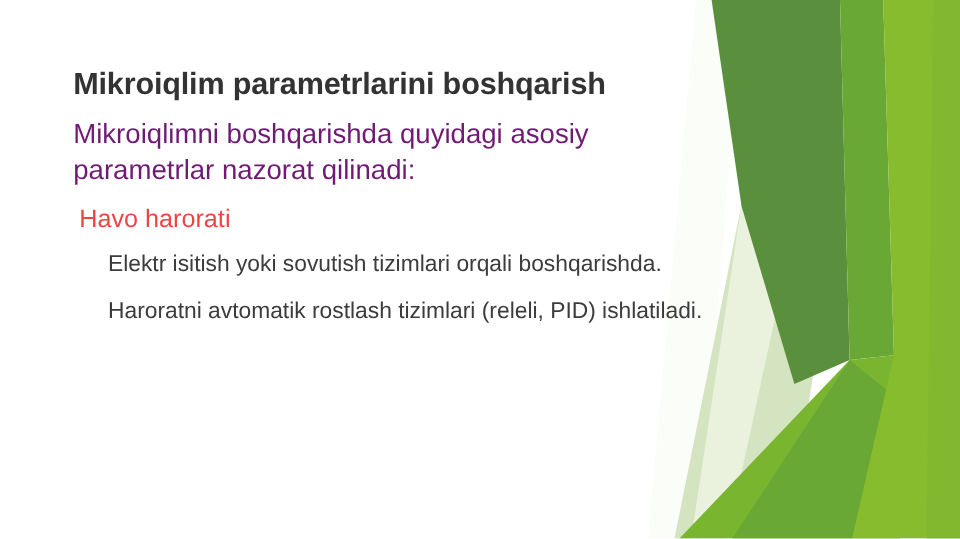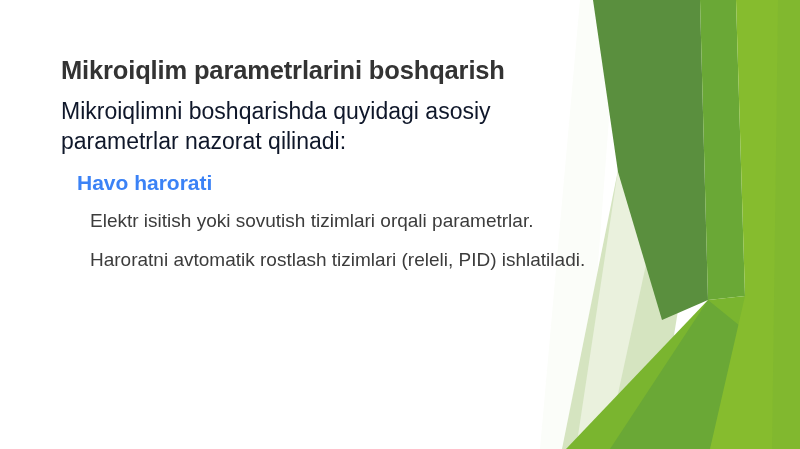--- a/index.html
+++ b/index.html
@@ -47,32 +47,32 @@
     font-weight: bold;
     color: #333333;
     line-height: 1.25;
     letter-spacing: -0.15px;
     margin: 0 0 9px 0;
   }
 
   .lead {
     font-size: 23px;
     font-weight: normal;
-    color: #0f172a;
+    color: #701a75;
     line-height: 1.33;
     margin: 0 0 12px 0;
     max-width: 540px;
   }
 
   .subhead {
     font-size: 21px;
-    font-weight: bold;
-    color: #3b82f6;
+    font-weight: normal;
+    color: #ef4444;
     line-height: 1.3;
-    margin: 0 0 13px 16px;
+    margin: 0 0 13px 5px;
   }
 
   .bullets {
     margin: 0;
     padding: 0;
     list-style: none;
   }
   .bullets li {
     font-size: 19px;
     font-weight: normal;
@@ -114,18 +114,18 @@
 
   <div class="content">
 
     <h1 class="slide-title">Mikroiqlim parametrlarini boshqarish</h1>
 
     <p class="lead">Mikroiqlimni boshqarishda quyidagi asosiy parametrlar nazorat qilinadi:</p>
 
     <h2 class="subhead">Havo harorati</h2>
 
     <ul class="bullets">
-      <li>Elektr isitish yoki sovutish tizimlari orqali parametrlar.</li>
+      <li>Elektr isitish yoki sovutish tizimlari orqali boshqarishda.</li>
       <li>Haroratni avtomatik rostlash tizimlari (releli, PID) ishlatiladi.</li>
     </ul>
 
   </div>
 </div>
 
 </body></html>

